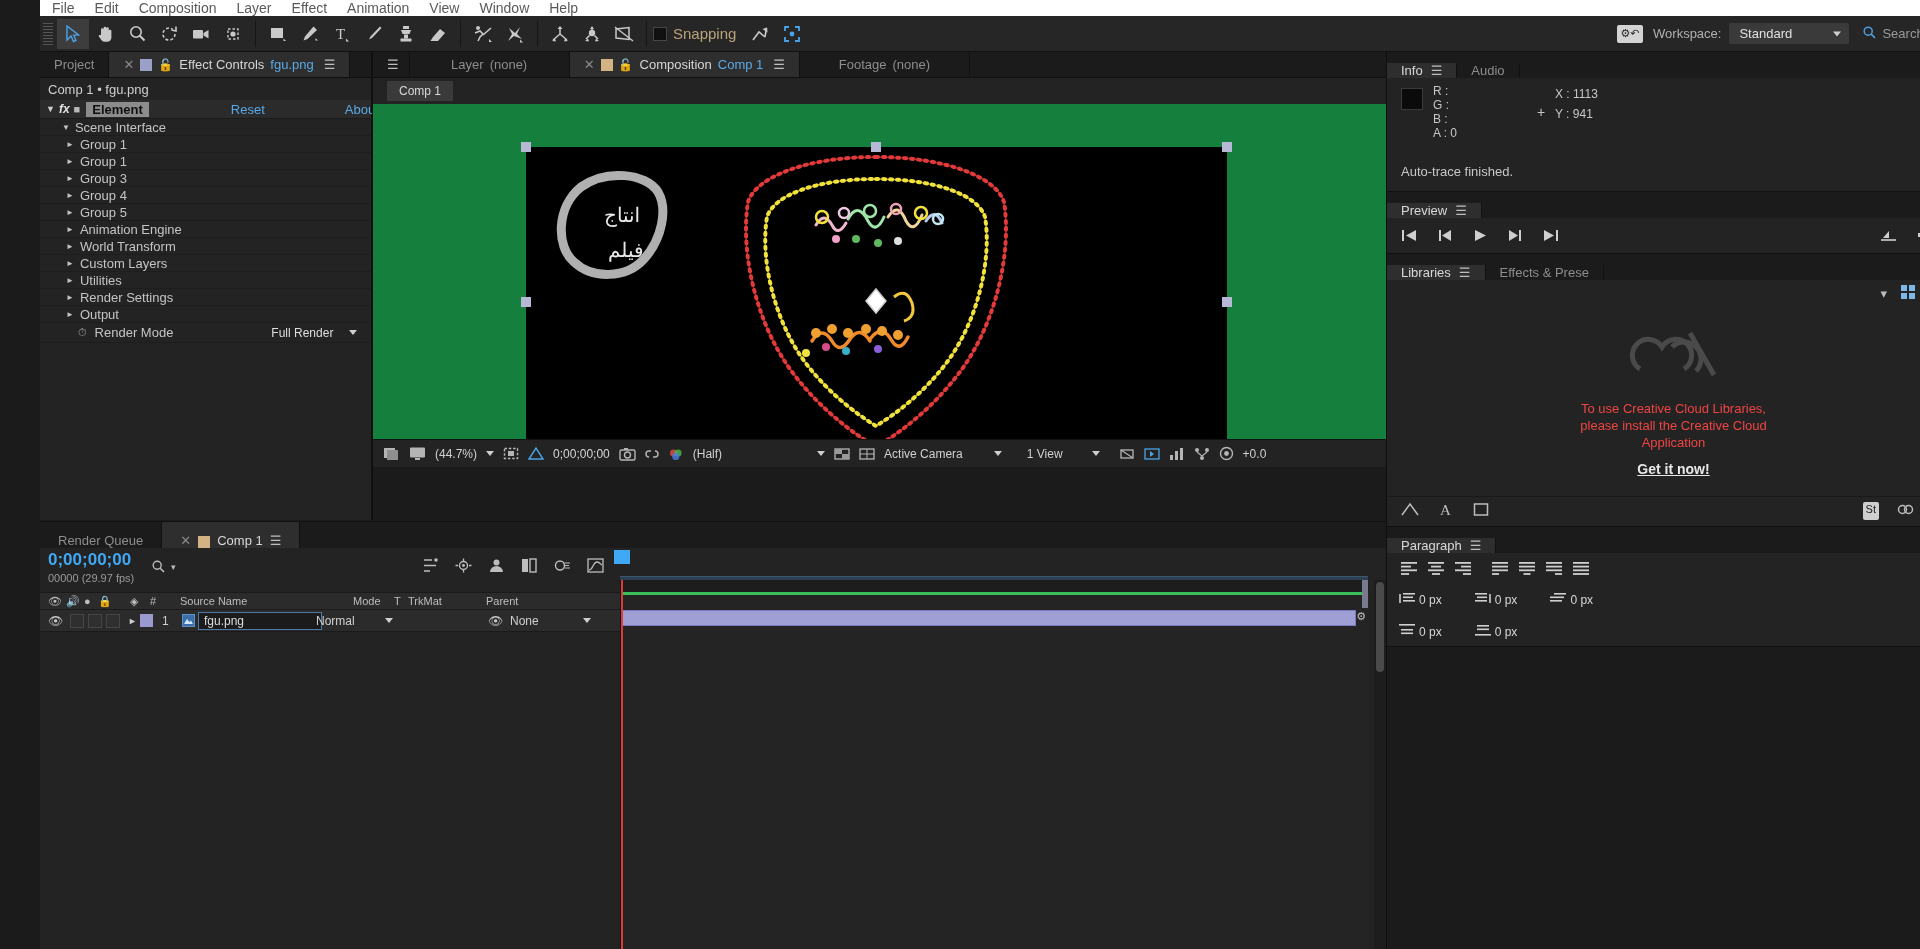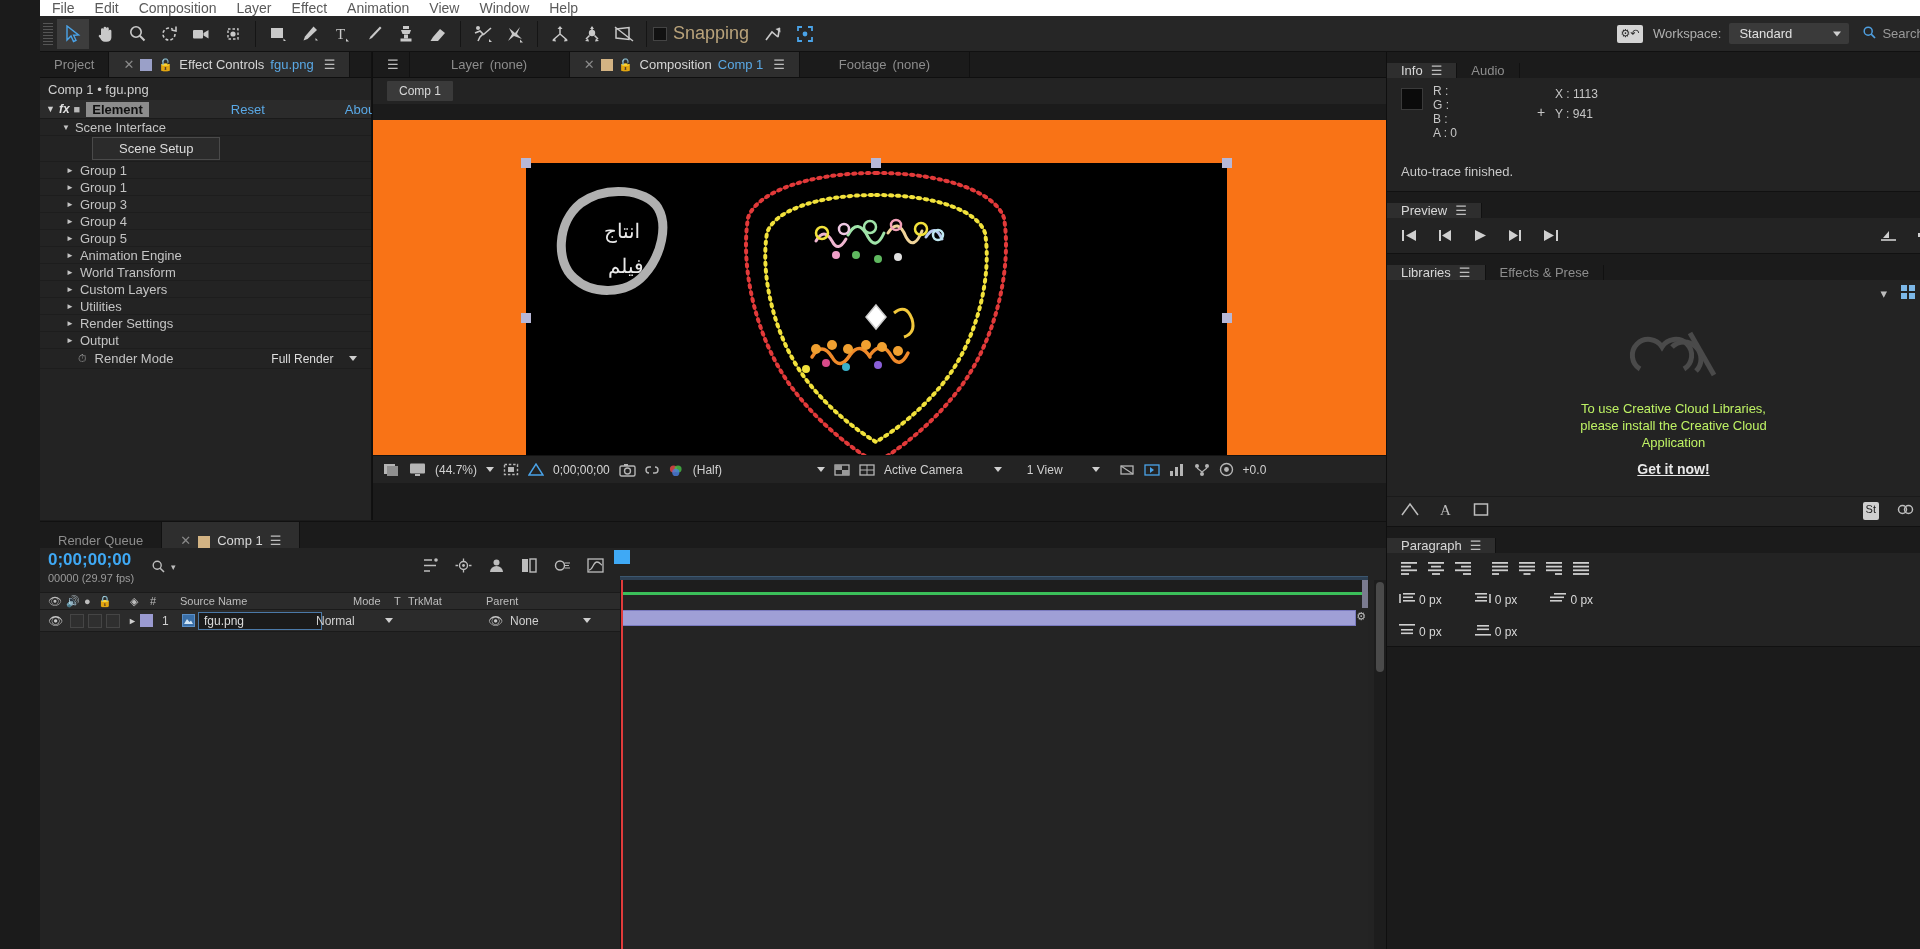--- a/index.html
+++ b/index.html
@@ -37,21 +37,21 @@
   .tbtn {
     width: 32px; height: 30px; display: flex; align-items: center; justify-content: center;
     position: relative; color: #c9c9c9;
   }
   .tbtn.sel { background: #3d3d3d; }
   .tbtn svg { display: block; }
   .tsep { width: 1px; height: 26px; background: #151515; margin: 0 6px; }
   .snapbox {
     width: 14px; height: 14px; background: #111; border: 1px solid #444; margin-right: 6px;
   }
-  .snaplabel { color: #b9a37b; font-size: 18px; margin-right: 8px; }
+  .snaplabel { color: #b9a37b; font-size: 15px; margin-right: 8px; }
   .ws-wrap { margin-left: auto; display: flex; align-items: center; padding-right: 6px; }
   .ws-icon {
     width: 26px; height: 18px; background: #d4d4d4; border-radius: 2px;
     display: flex; align-items: center; justify-content: center; color: #2a2a2a;
     font-size: 11px; margin-right: 10px;
   }
   .ws-label { color: #b0b0b0; margin-right: 8px; }
   .ws-value {
     background: #3a3a3a; color: #e0e0e0; padding: 3px 34px 3px 10px;
     border-radius: 2px; position: relative; min-width: 120px;
@@ -134,22 +134,22 @@
     border-right: 4px solid transparent; border-top: 5px solid #cfcfcf;
   }
 
   
   #comppanel { left: 333px; top: 52px; width: 1013px; height: 468px; background: #1b1b1b; }
   .comp-sub { height: 26px; background: #232323; display: flex; align-items: center;
     padding-left: 14px; }
   .comp-sub .chip {
     background: #3a3a3a; color: #d8d8d8; padding: 3px 12px; font-size: 12px; border-radius: 1px;
   }
-  .viewer { position: absolute; left: 0; top: 68px; width: 1013px; height: 363px;
-    background: #f97316; }
+  .viewer { position: absolute; left: 0; top: 52px; width: 1013px; height: 363px;
+    background: #15803d; }
   .canvas {
     position: absolute; left: 153px; top: 43px; width: 701px; height: 310px; background: #000;
   }
   .handle { position: absolute; width: 10px; height: 10px; background: #b7b7d6; }
   .viewer-bar {
     position: absolute; left: 0; bottom: 0; width: 1013px; height: 28px;
     background: #232323; border-top: 1px solid #131313;
     display: flex; align-items: center; gap: 9px; padding-left: 10px; font-size: 12px;
   }
   .vb-ico { color: #bdbdbd; display: flex; align-items: center; }
@@ -182,21 +182,21 @@
   .prev-row { display: flex; align-items: center; height: 34px; padding-left: 14px; gap: 20px; }
   .prev-btn { color: #cfcfcf; font-size: 13px; display: flex; align-items: center; }
   .prev-right { margin-left: auto; display: flex; gap: 20px; padding-right: 26px; }
 
   
   #libpanel { height: 273px; }
   .lib-toolrow { height: 26px; display: flex; align-items: center; justify-content: flex-end;
     gap: 14px; padding-right: 16px; background: #232323; color: #bdbdbd; }
   .lib-body { height: 190px; display: flex; flex-direction: column; align-items: center;
     justify-content: center; gap: 10px; }
-  .lib-msg { text-align: center; color: #bef264; font-size: 13px; line-height: 17px; }
+  .lib-msg { text-align: center; color: #ef4444; font-size: 13px; line-height: 17px; }
   .lib-link { color: #e8e8e8; font-weight: bold; font-size: 14px; text-decoration: underline; }
   .lib-footer { height: 28px; display: flex; align-items: center; gap: 20px;
     padding-left: 14px; color: #c0c0c0; border-top: 1px solid #1a1a1a; }
   .lib-footer .right { margin-left: auto; display: flex; gap: 18px; padding-right: 14px; }
 
   
   #parapanel { height: 120px; }
   .para-row1 { height: 30px; display: flex; align-items: center; gap: 7px; padding-left: 12px; }
   .para-row2 { height: 30px; display: flex; align-items: center; gap: 7px; padding-left: 12px;
     margin-top: 2px; }
@@ -469,23 +469,20 @@
         <span class="name">Element</span>
         <span class="reset">Reset</span>
         <span class="about">Abou</span>
       </div>
 
       <div class="ec-sub">
         <span class="tri">▼</span>
         <span>Scene Interface</span>
       </div>
 
-      <div class="ec-btnrow">
-        <button class="scene-setup">Scene Setup</button>
-      </div>
 
       <div class="ec-row">
         <span class="tri">►</span>
         <span>Group 1</span>
       </div>
       <div class="ec-row">
         <span class="tri">►</span>
         <span>Group 1</span>
       </div>
       <div class="ec-row">

